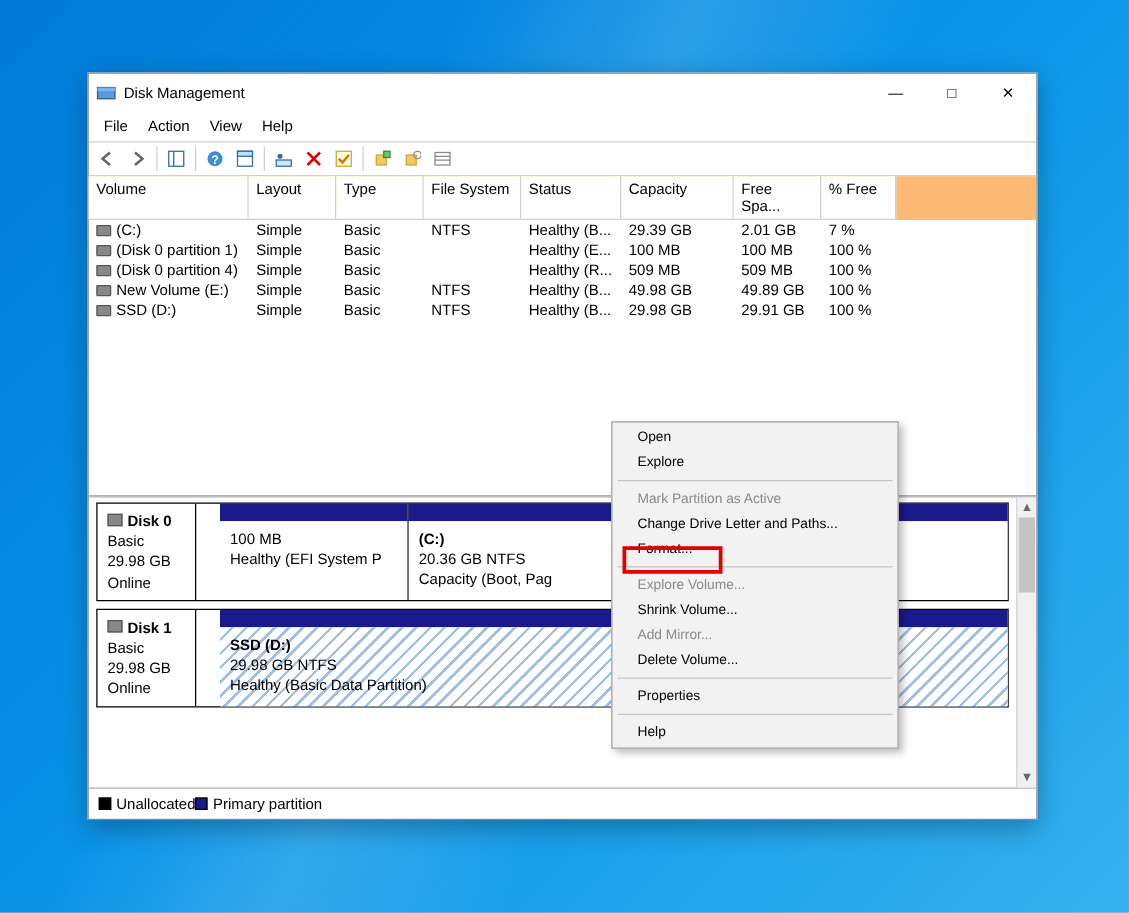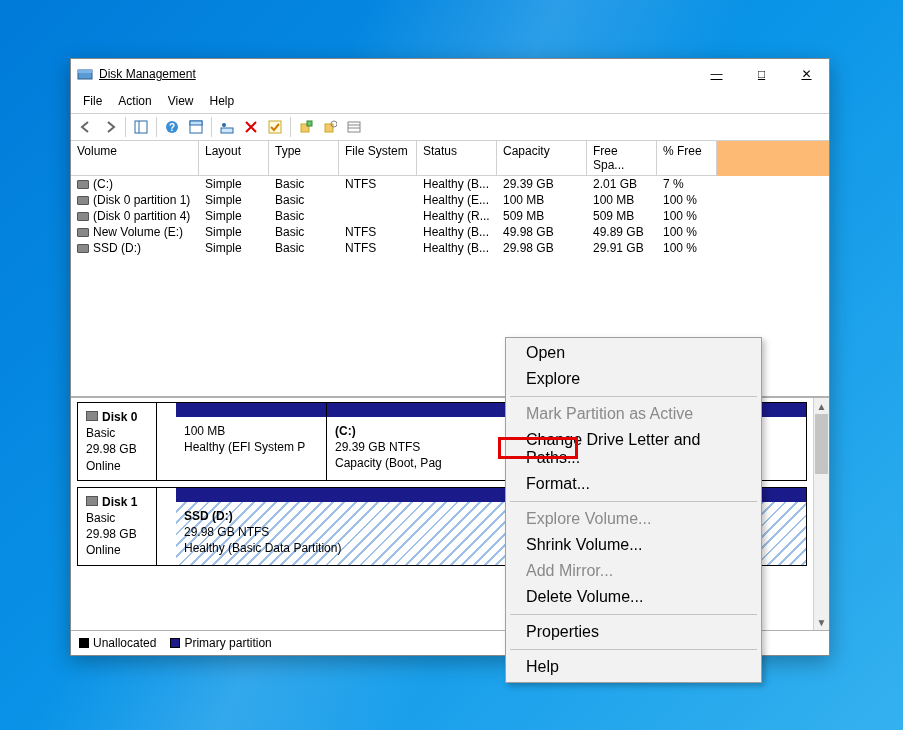--- a/index.html
+++ b/index.html
@@ -33,21 +33,20 @@
     box-shadow: 0 6px 20px rgba(0,0,0,0.3);
     display: flex;
     flex-direction: column;
   }
   .titlebar {
     height: 30px;
     display: flex;
     align-items: center;
     padding-left: 6px;
     font-size: 12px;
-    text-decoration: underline;
   }
   .titlebar-icon {
     width: 16px; height: 16px;
     margin-right: 6px;
   }
   .titlebar-spacer { flex: 1; }
   .titlebar-controls { display: flex; }
   .titlebar-btn {
     width: 45px; height: 30px;
     display: flex; align-items: center; justify-content: center;
@@ -164,39 +163,38 @@
     border-left:1px solid #d0d0d0;
   }
   .scroll-thumb { position:absolute; left:1px; right:1px; background:#c4c4c4; }
   .scroll-btn { position:absolute; left:0; right:0; height:16px; background:#f0f0f0; display:flex;align-items:center;justify-content:center; color:#666;font-size:10px;}
 
   .legend {
     border-top: 1px solid #b0b0b0;
     padding: 5px 8px;
     display:flex;
     align-items:center;
-    gap: 14px;
     font-size:12px;
   }
   .legend .sw { width:10px; height:10px; border:1px solid #000; display:inline-block; margin-right:4px; position:relative; top:1px;}
   .legend .sw.black { background:#000; }
   .legend .sw.blue  { background:#1a1a8a; }
 
   
   .ctxmenu {
     position: absolute;
-    left: 434px;
+    left: 418px;
     top: 278px;
-    width: 257px;
+    width: 230px;
     background: #f2f2f2;
     border: 1px solid #a0a0a0;
     box-shadow: 3px 3px 6px rgba(0,0,0,0.25);
     padding: 2px;
     z-index: 50;
-    font-size: 16px;
+    font-size: 11px;
   }
   .ctx-item {
     padding: 4px 10px 4px 18px;
     color:#000;
   }
   .ctx-item.disabled { color:#8a8a8a; }
   .ctx-sep { height:1px; background:#c4c4c4; margin:4px 2px; }
   .highlight-red {
     position:absolute;
     border: 3px solid #e20000;
@@ -385,21 +383,21 @@
               <div class="part-bar"></div>
               <div class="part-body">
                 <div>100 MB</div>
                 <div>Healthy (EFI System P</div>
               </div>
             </div>
             <div class="part" style="width: 260px;">
               <div class="part-bar"></div>
               <div class="part-body">
                 <div><b>(C:)</b></div>
-                <div>29.39 GB NTFS</div>
+                <div>20.36 GB NTFS</div>
                 <div>Capacity (Boot, Pag</div>
               </div>
             </div>
             <div class="part" style="width: 220px;">
               <div class="part-bar"></div>
               <div class="part-body">
                 <div>covery Partition)</div>
               </div>
             </div>
           </div>

